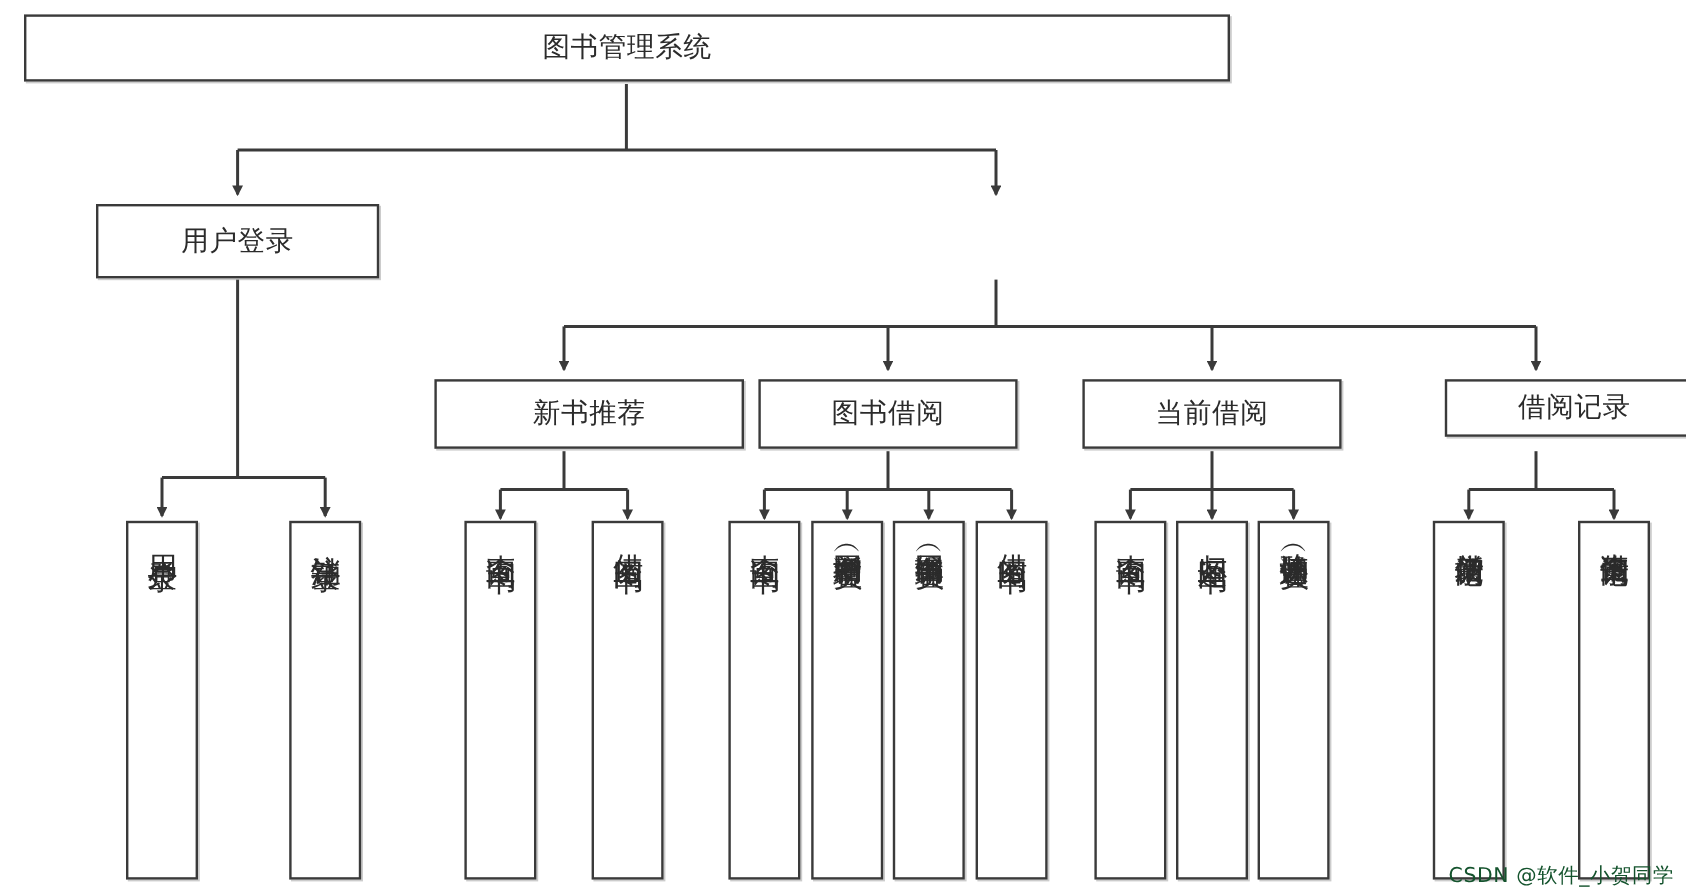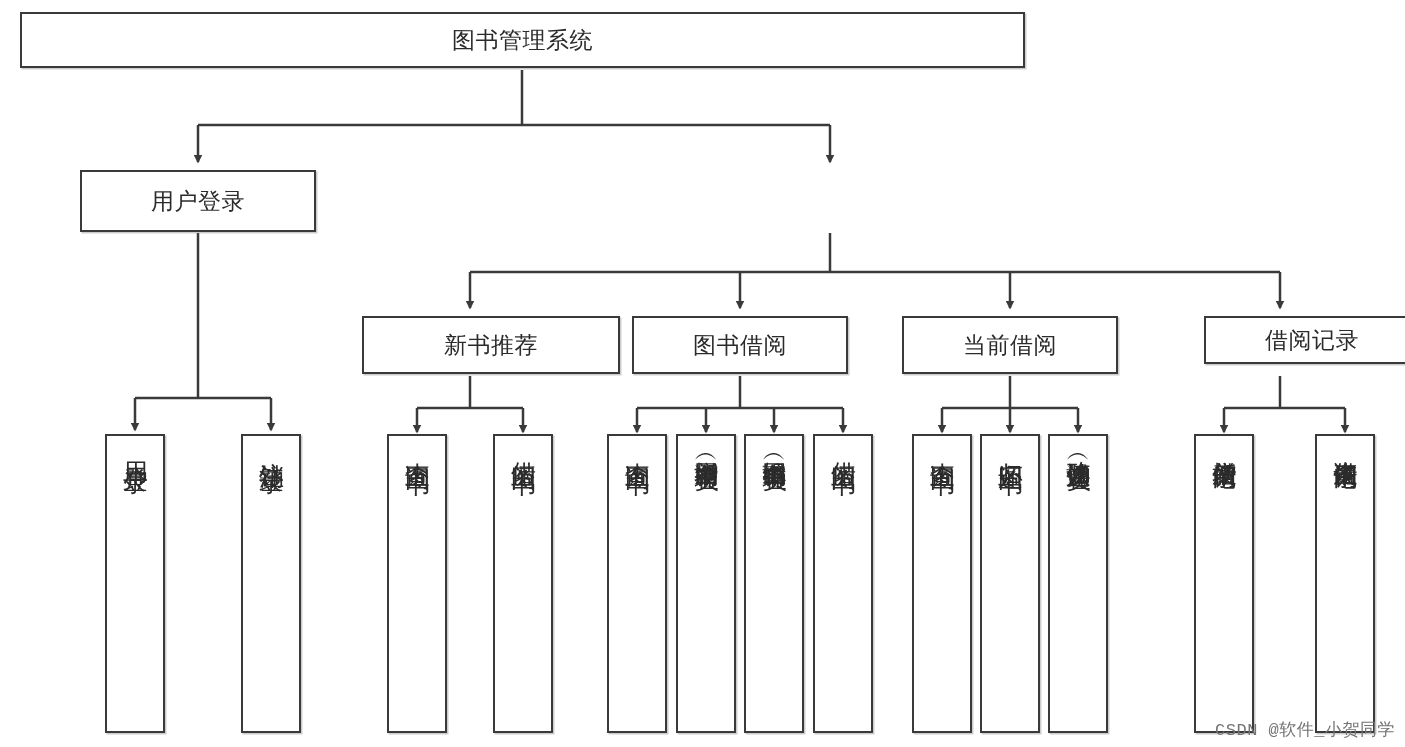--- a/index.html
+++ b/index.html
@@ -67,25 +67,24 @@
   }
   .node.v.tight .label {
     font-size: 24px;
     letter-spacing: 1px;
   }
   .watermark {
     position: absolute;
     right: 10px;
     bottom: 6px;
     font-size: 17px;
-    color: #737373;
+    color: #14532d;
     letter-spacing: 0.5px;
     white-space: nowrap;
     user-select: none;
-    font-family: Liberation Mono, monospace;
   }
 </style>
 </head>
 <body>
 
 <div id="canvas">
 
   <svg id="wires" viewBox="0 0 1405 747" xmlns="http://www.w3.org/2000/svg">
     <defs>
       <marker id="arrow" markerWidth="9" markerHeight="9" refX="7.5" refY="4.5" orient="auto" markerUnits="userSpaceOnUse">

